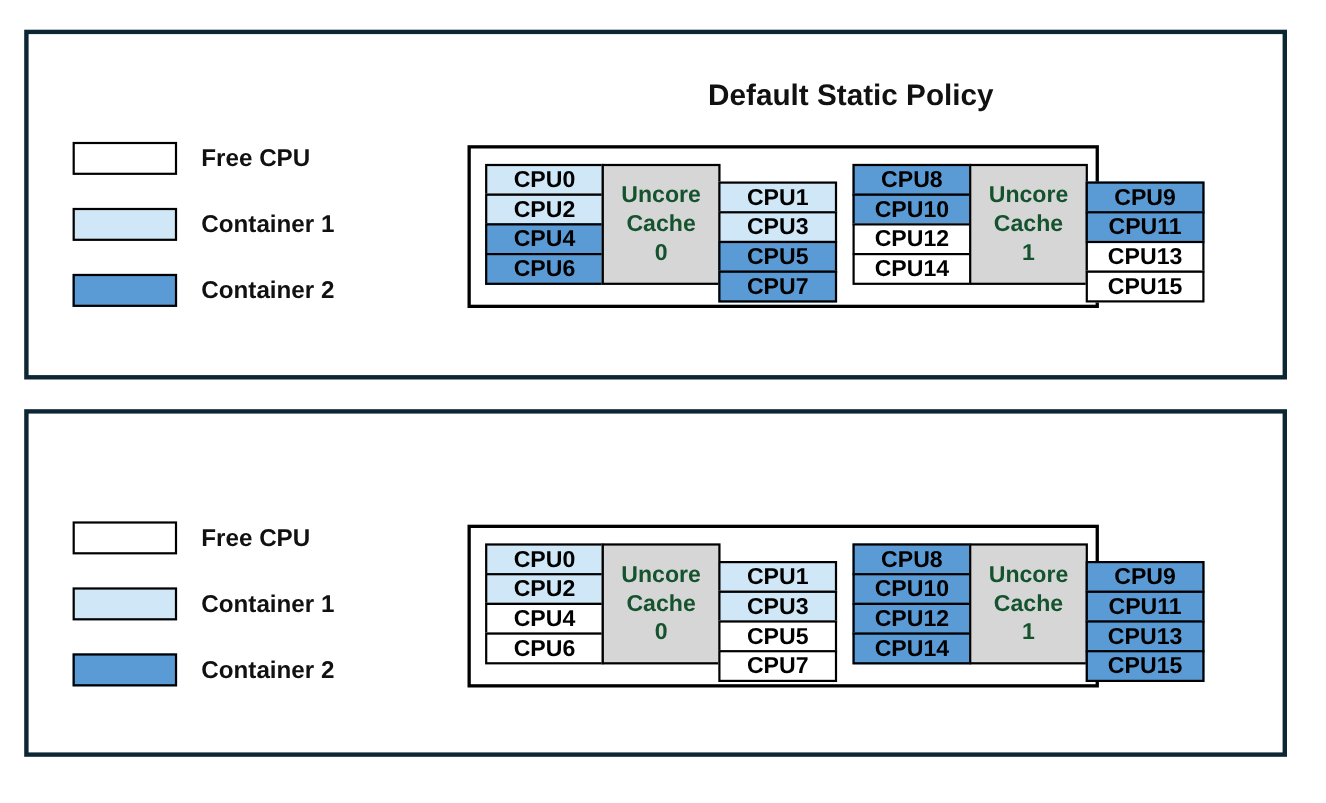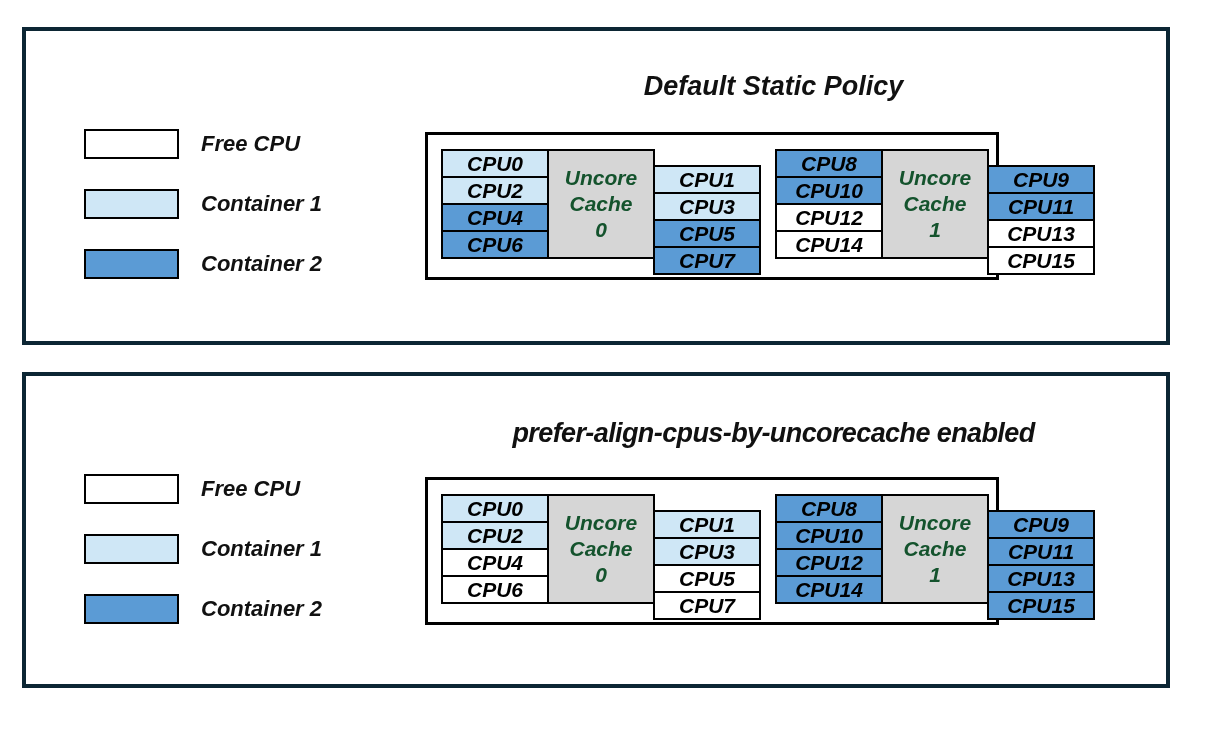--- a/index.html
+++ b/index.html
@@ -15,41 +15,40 @@
     background: #ffffff;
     overflow: hidden;
   }
   .panel {
     position: absolute;
     left: 22px;
     width: 1148px;
     border: 4px solid var(--panel-border, #0c2634);
     background: #ffffff;
     box-sizing: border-box;
-    font-style: italic;
   }
   #panel-0 { top: 27px;  height: 318px; }
   #panel-1 { top: 372px; height: 316px; }
 
   .panel-title {
     position: absolute;
     left: 399px;
     width: 697px;
     top: 40px;
     text-align: center;
     font-size: 27px;
     font-weight: bold;
     color: #111111;
     white-space: nowrap;
   }
   #panel-1 .panel-title { top: 42px; letter-spacing: -0.6px; }
 
   .legend {
     position: absolute;
-    left: 58px;
+    left: 40px;
     top: 98px;
     display: flex;
     flex-direction: column;
     gap: 30px;
   }
   .legend-row {
     display: flex;
     align-items: center;
     gap: 22px;
   }
@@ -174,21 +173,20 @@
             <div class="cpu-cell" style="background: rgb(91, 155, 213);">CPU9</div>
             <div class="cpu-cell" style="background: rgb(91, 155, 213);">CPU11</div>
             <div class="cpu-cell" style="background: rgb(255, 255, 255);">CPU13</div>
             <div class="cpu-cell" style="background: rgb(255, 255, 255);">CPU15</div>
           </div>
         </div>
       </div>
   </div>
 
   <div class="panel" id="panel-1">
-    <div class="panel-title">prefer-align-cpus-by-uncorecache enabled</div>
     <div class="legend">
         <div class="legend-row">
           <span class="swatch" style="background: rgb(255, 255, 255);"></span>
           <span class="legend-label">Free CPU</span>
         </div>
         <div class="legend-row">
           <span class="swatch" style="background: rgb(207, 231, 246);"></span>
           <span class="legend-label">Container 1</span>
         </div>
         <div class="legend-row">

